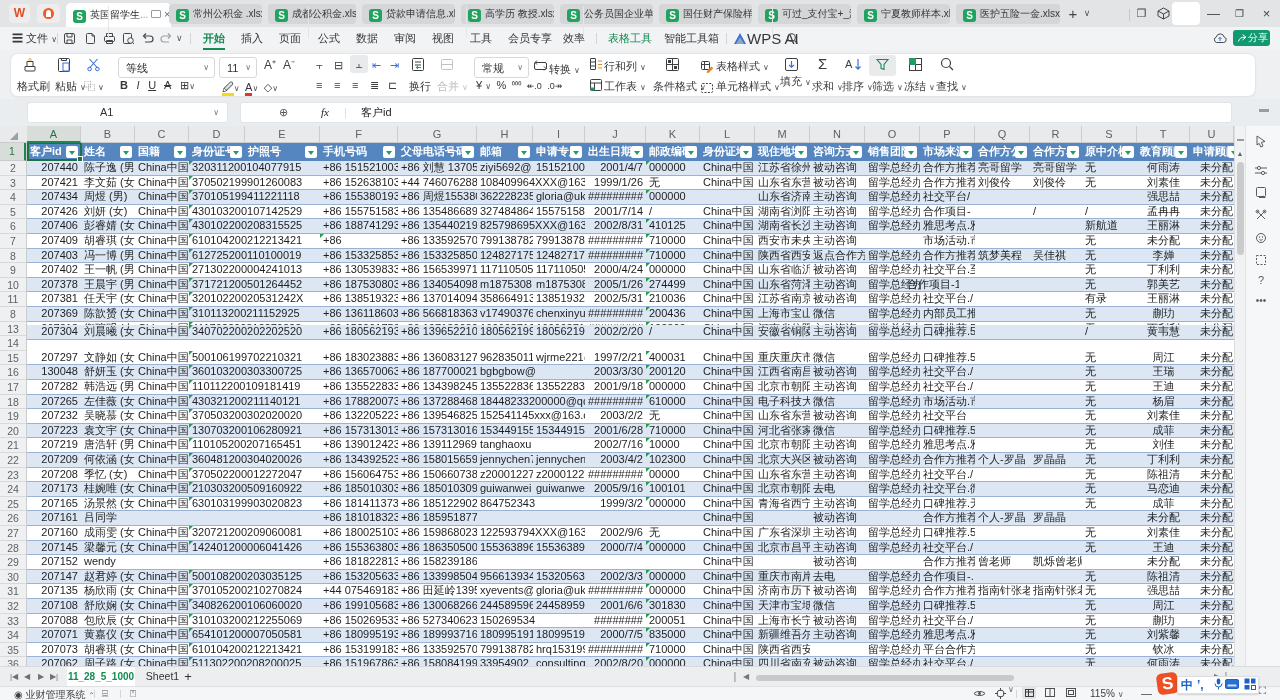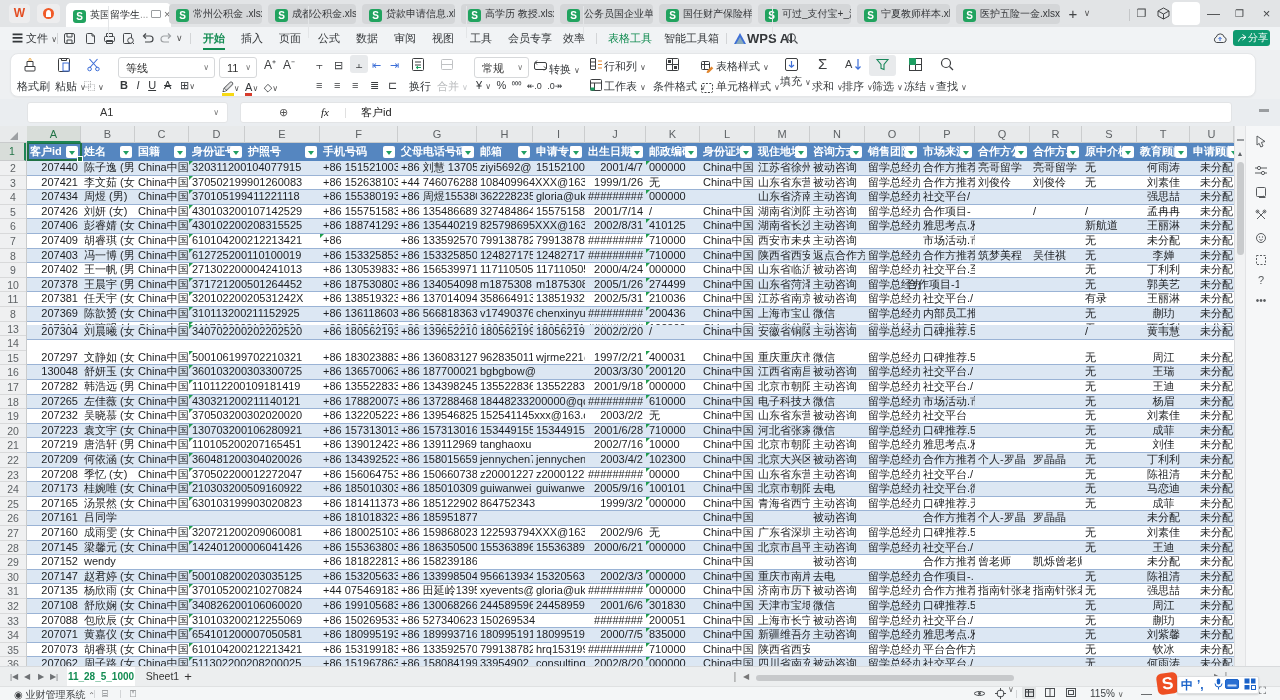--- a/index.html
+++ b/index.html
@@ -144,21 +144,21 @@
 <div class="mi" style="left:508px">会员专享</div>
 <div class="mi" style="left:563px">效率</div>
 <div class="msep" style="left:596px"></div>
 <div class="mi green" style="left:608px">表格工具</div>
 <div class="mi" style="left:664px">智能工具箱</div>
 <div class="msep" style="left:726px"></div>
 <div class="mi" style="left:734px;top:33px;line-height:0"><svg width="12" height="11" viewBox="0 0 12 11" fill="none">
       <path d="M6 0L12 11H0z" fill="#3e6fd7"></path>
       <path d="M6 4l4 7H2z" fill="#8ab"></path>
     </svg></div>
-<div class="mi" style="left:747px;font-weight:bold;font-size:13px">WPS AI</div>
+<div class="mi" style="left:747px;font-weight:normal;font-size:15px">WPS AI</div>
 <div class="mi" style="left:786px;top:32px;line-height:0"><svg width="13" height="13" viewBox="0 0 13 13" fill="none">
       <circle cx="5.5" cy="5.5" r="3.8" stroke="#45484b" stroke-width="1.1"></circle>
       <path d="M8.5 8.5l3 3" stroke="#45484b" stroke-width="1.1"></path>
     </svg></div>
 <div class="mi" style="left:1213px;top:32px;line-height:0"><svg width="14" height="12" viewBox="0 0 14 12" fill="none">
       <path d="M3.5 10.5h7a2.8 2.8 0 0 0 .6-5.5A4 4 0 0 0 3.3 5 2.9 2.9 0 0 0 3.5 10.5z" stroke="#45484b"></path>
       <path d="M7 9V5.5M5.5 7L7 5.3 8.5 7" stroke="#3e6fd7"></path>
     </svg></div>
 <div id="sharebtn"><span style="position:absolute;left:4px;top:3px;line-height:0"><svg width="11" height="10" viewBox="0 0 11 10" fill="none">
         <path d="M1.5 8.5A5 5 0 0 1 8 4.5" stroke="#fff"></path>
@@ -874,21 +874,21 @@
     </div>
 <div class="r e" style="top:397.6px">
       <span class="c ra" style="left:0px;width:54px">207145</span>
       <span class="c" style="left:54px;width:54px">梁馨元 (女</span>
       <span class="c" style="left:108px;width:54px">China中国</span>
       <span class="c" style="left:162px;width:131px"><i></i>142401200006041426</span>
       <span class="c" style="left:293px;width:78px">+86 1553638031</span>
       <span class="c" style="left:371px;width:79px">+86 1863505000</span>
       <span class="c" style="left:450px;width:56px">155363896</span>
       <span class="c" style="left:506px;width:52px">155363896</span>
-      <span class="c ra" style="left:558px;width:61px">2000/6/21</span>
+      <span class="c ra" style="left:558px;width:61px">2000/7/4</span>
       <span class="c" style="left:619px;width:54px"><i></i>000000</span>
       <span class="c" style="left:673px;width:55px">China中国</span>
       <span class="c" style="left:728px;width:55px">北京市昌平</span>
       <span class="c" style="left:783px;width:55px">主动咨询</span>
       <span class="c" style="left:838px;width:55px">留学总经办</span>
       <span class="c" style="left:893px;width:55px">社交平台./</span>
       <span class="c" style="left:1055px;width:55px">无</span>
       <span class="c ca" style="left:1110px;width:53px">王迪</span>
       <span class="c ca" style="left:1163px;width:53px">未分配</span>
     </div>

